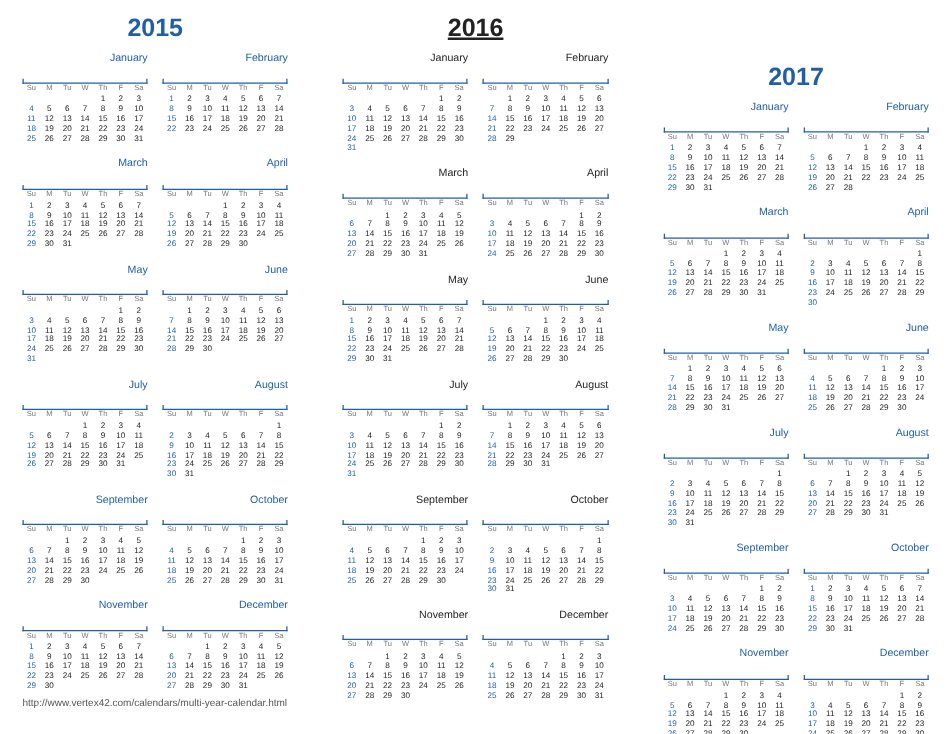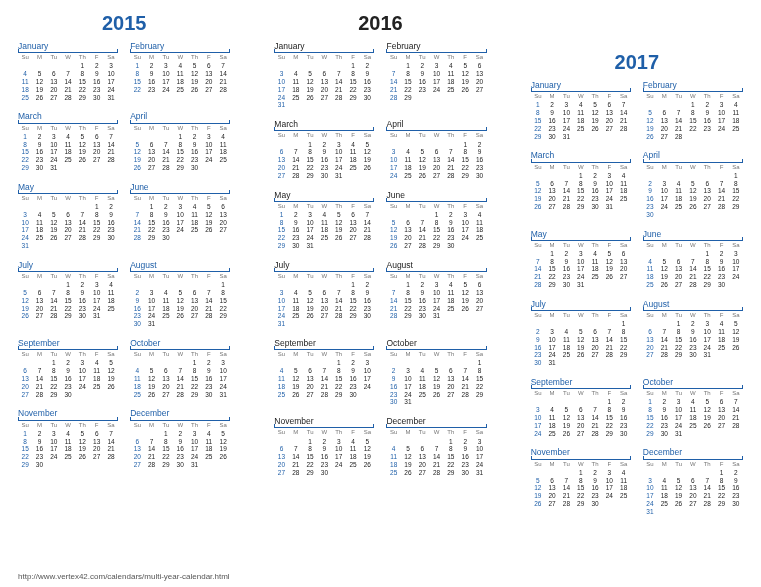--- a/index.html
+++ b/index.html
@@ -20,36 +20,36 @@
     display: flex;
     flex-direction: column;
   }
   .year-title {
     text-align: center;
     font-size: 20px;
     font-weight: bold;
     margin-bottom: 6px;
   }
   .year-col:nth-child(1) .year-title { color: #1f5fa8; }
-  .year-col:nth-child(2) .year-title { color: #222; }
+  .year-col:nth-child(2) .year-title { color: #222; text-decoration: underline; }
   .year-col:nth-child(3) .year-title { color: #1f5fa8; margin-top: 39px; }
   .month-grid {
     display: grid;
     grid-template-columns: 1fr 1fr;
     gap: 10px 12px;
   }
   .month {
     font-size: 6.5px;
     line-height: 1.2;
   }
   .month-name {
-    text-align: left;
+    text-align: right;
     font-size: 8.5px;
     border-bottom: 1px solid #1f5fa8;
-    padding-bottom: 1px;
+    padding-bottom: 15px;
     margin-bottom: 1px;
     position: relative;
   }
   .month-name::before, .month-name::after {
     content: '';
     position: absolute;
     bottom: -1px;
     width: 1px;
     height: 4px;
     background: #1f5fa8;
@@ -62,21 +62,21 @@
   .dow, .week {
     display: grid;
     grid-template-columns: repeat(7, 1fr);
     text-align: center;
   }
   .dow { color: #777; font-size: 6px; margin-bottom: 1px; }
   .week span { color: #222; }
   .week span.sun { color: #1f5fa8; }
   .footer {
     position: absolute;
-    bottom: 6px;
+    bottom: 20px;
     left: 18px;
     right: 18px;
     display: flex;
     justify-content: space-between;
     font-size: 8px;
     color: #555;
   }
 </style>
 </head>
 <body>

